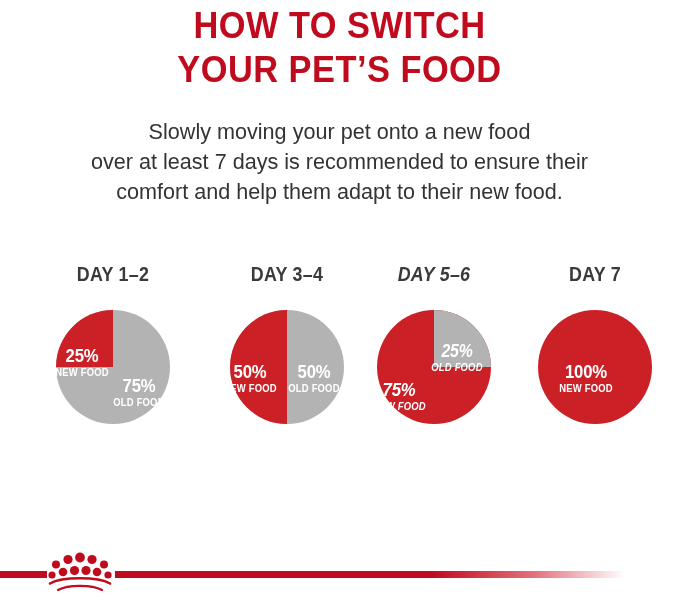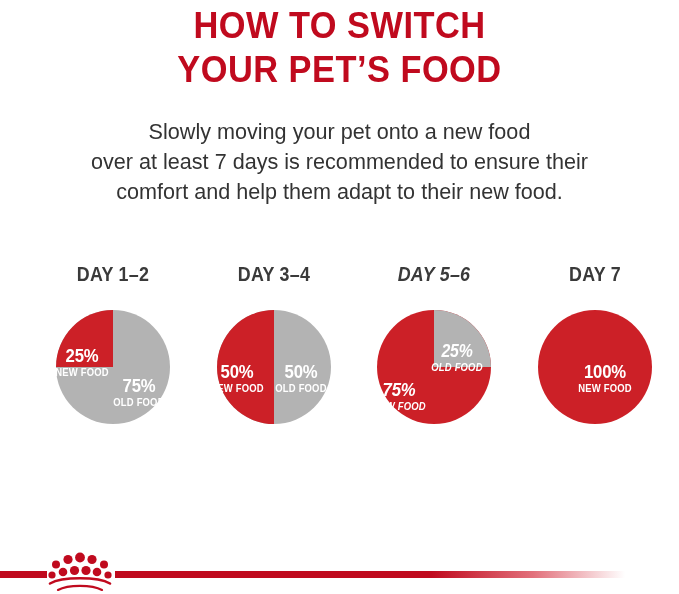--- a/index.html
+++ b/index.html
@@ -171,21 +171,21 @@
     <div class="pie-txt on-red" style="left:18px; top:84px; width:62px;">
       <span class="pct">25%</span>
       <span class="sub">NEW FOOD</span>
     </div>
     <div class="pie-txt on-gray" style="left:75px; top:114px; width:62px;">
       <span class="pct">75%</span>
       <span class="sub">OLD FOOD</span>
     </div>
   </div>
 
-  <div class="pie-cell" style="left:194px;">
+  <div class="pie-cell" style="left:207px;">
     <div class="day-label">DAY 3–4</div>
     <div class="pie-wrap">
       <svg width="114" height="114" viewBox="0 0 114 114" aria-hidden="true">
         <circle cx="57" cy="57" r="57" fill="#B3B3B3"></circle>
         <path d="M57 57 L57 0 A57 57 0 0 0 57 114 Z" fill="#CC2027"></path>
       </svg>
     </div>
     <div class="pie-txt on-red" style="left:12px; top:100px; width:62px;">
       <span class="pct">50%</span>
       <span class="sub">NEW FOOD</span>
@@ -214,21 +214,21 @@
     </div>
   </div>
 
   <div class="pie-cell" style="left:515px;">
     <div class="day-label">DAY 7</div>
     <div class="pie-wrap">
       <svg width="114" height="114" viewBox="0 0 114 114" aria-hidden="true">
         <circle cx="57" cy="57" r="57" fill="#CC2027"></circle>
       </svg>
     </div>
-    <div class="pie-txt on-red" style="left:59px; top:100px; width:62px;text-align:center;">
+    <div class="pie-txt on-red" style="left:40px; top:100px; width:62px;text-align:center;">
       <span class="pct">100%</span>
       <span class="sub">NEW FOOD</span>
     </div>
   </div>
 
 </div>
 
 <div class="footer">
   <div class="bar-left"></div>
   <div class="bar-right"></div>

